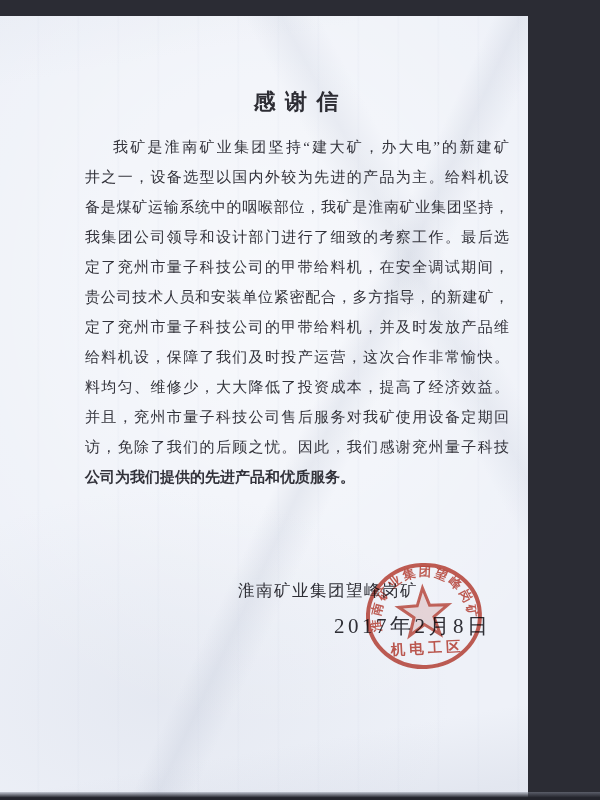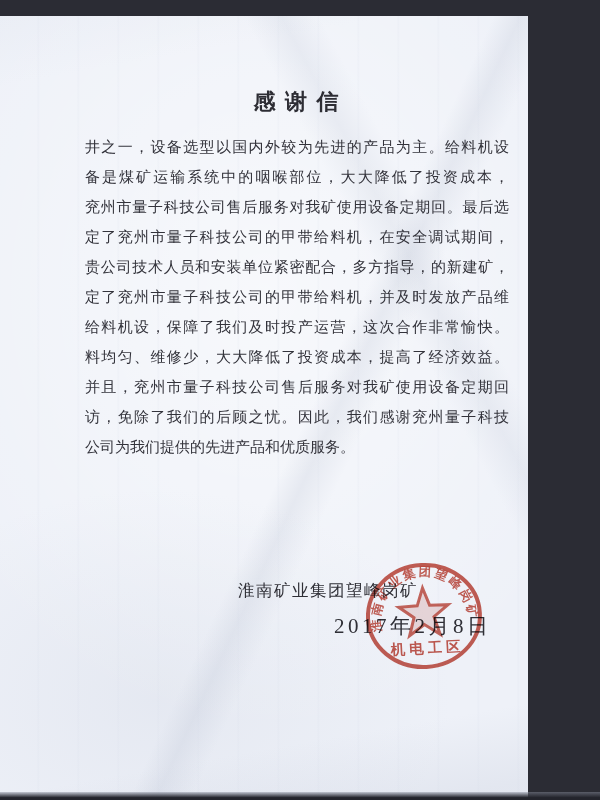--- a/index.html
+++ b/index.html
@@ -48,21 +48,21 @@
     color:#33333b;
     font-size:15px;
   }
   .line{
     line-height:30px;
     text-align:justify;
     text-align-last:justify;
     white-space:nowrap;
   }
   .line.indent{ text-indent:28px; }
-  .line.last{ text-align-last:left; white-space:normal; }
+  .line.last{ text-align-last:left; white-space:normal;font-weight:bold; }
   .signature{
     position:absolute;
     top:564px;right:110px;
     font-size:16.5px;letter-spacing:1.5px;
     color:#2f2f36;
   }
   .date{
     position:absolute;
     top:596px;left:334px;
     font-size:21px;letter-spacing:3.5px;
@@ -81,23 +81,24 @@
 </head>
 <body>
 
 <div class="scan">
 
   <div class="paper">
 
     <h1 class="title">感  谢  信</h1>
 
     <div class="bodytext">
+      <div class="line indent">我矿是淮南矿业集团坚持“建大矿，办大电”的新建矿</div>
       <div class="line">井之一，设备选型以国内外较为先进的产品为主。给料机设</div>
-      <div class="line">备是煤矿运输系统中的咽喉部位，大大降低了投资成本，</div>
-      <div class="line">兖州市量子科技公司售后服务对我矿使用设备定期回。最后选</div>
+      <div class="line">备是煤矿运输系统中的咽喉部位，我矿是淮南矿业集团坚持，</div>
+      <div class="line">我集团公司领导和设计部门进行了细致的考察工作。最后选</div>
       <div class="line">定了兖州市量子科技公司的甲带给料机，在安全调试期间，</div>
       <div class="line">贵公司技术人员和安装单位紧密配合，多方指导，的新建矿，</div>
       <div class="line">定了兖州市量子科技公司的甲带给料机，并及时发放产品维</div>
       <div class="line">给料机设，保障了我们及时投产运营，这次合作非常愉快。</div>
       <div class="line">料均匀、维修少，大大降低了投资成本，提高了经济效益。</div>
       <div class="line">并且，兖州市量子科技公司售后服务对我矿使用设备定期回</div>
       <div class="line">访，免除了我们的后顾之忧。因此，我们感谢兖州量子科技</div>
       <div class="line last">公司为我们提供的先进产品和优质服务。</div>
     </div>
 

